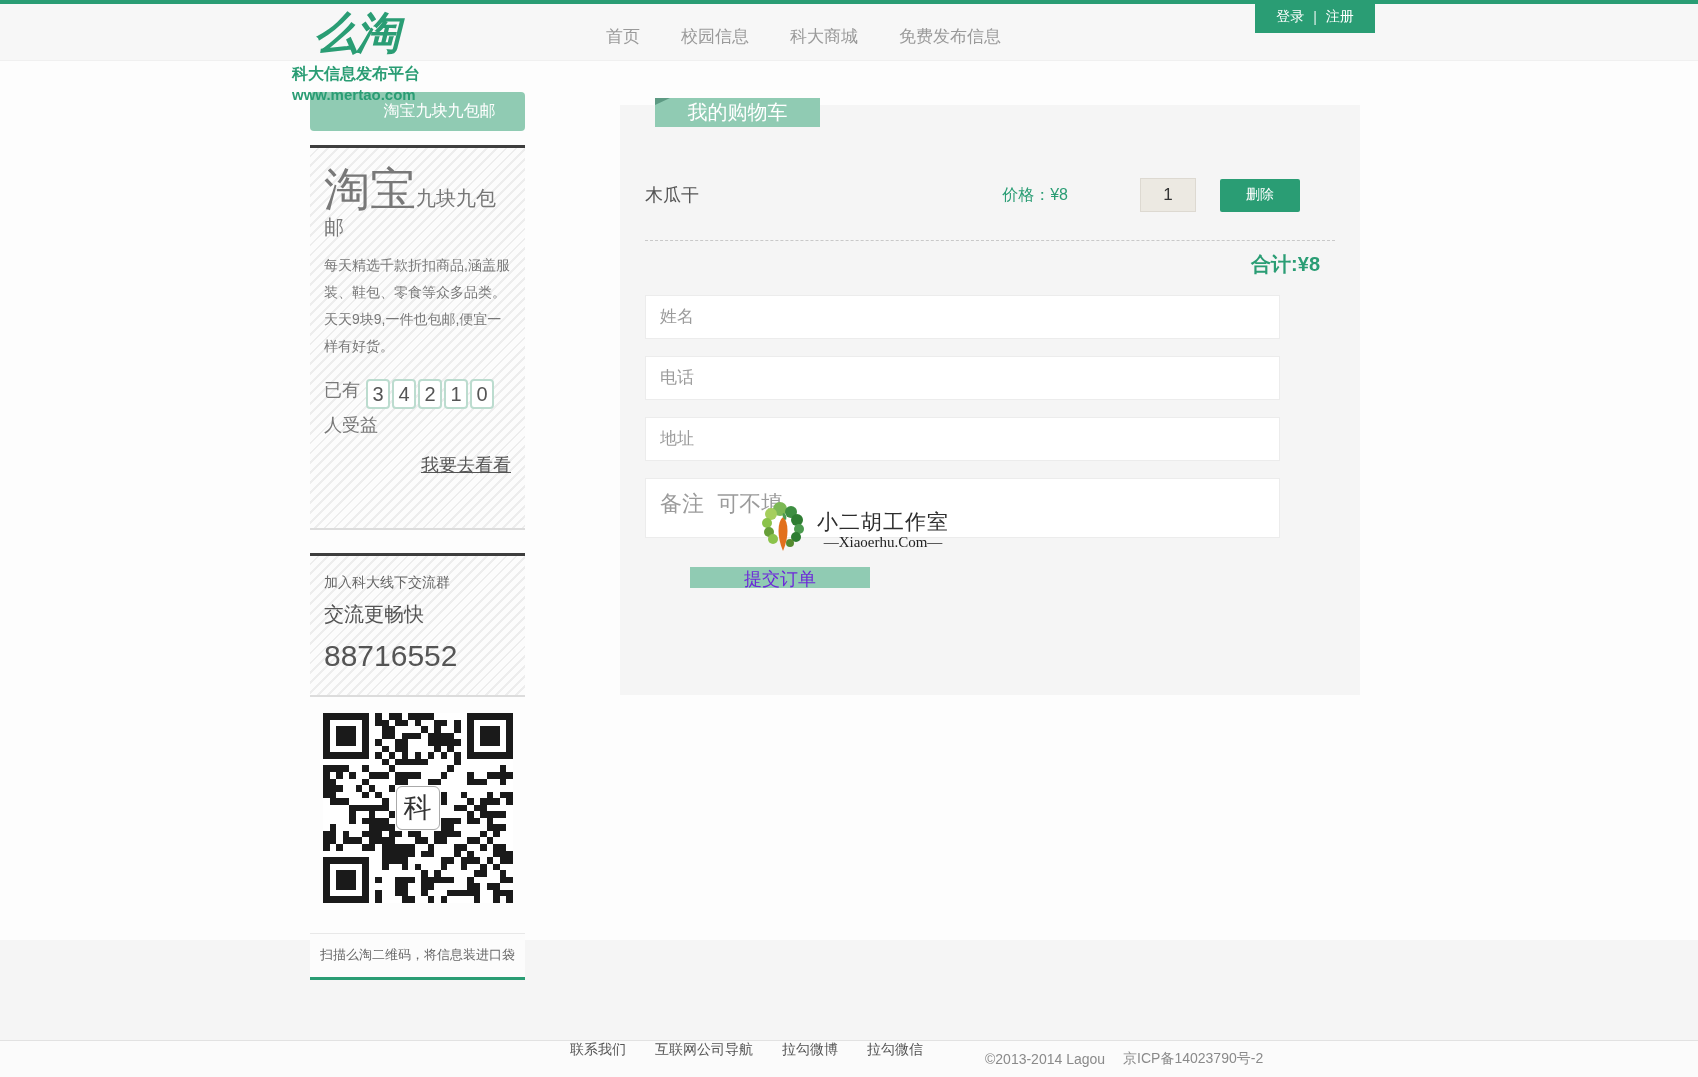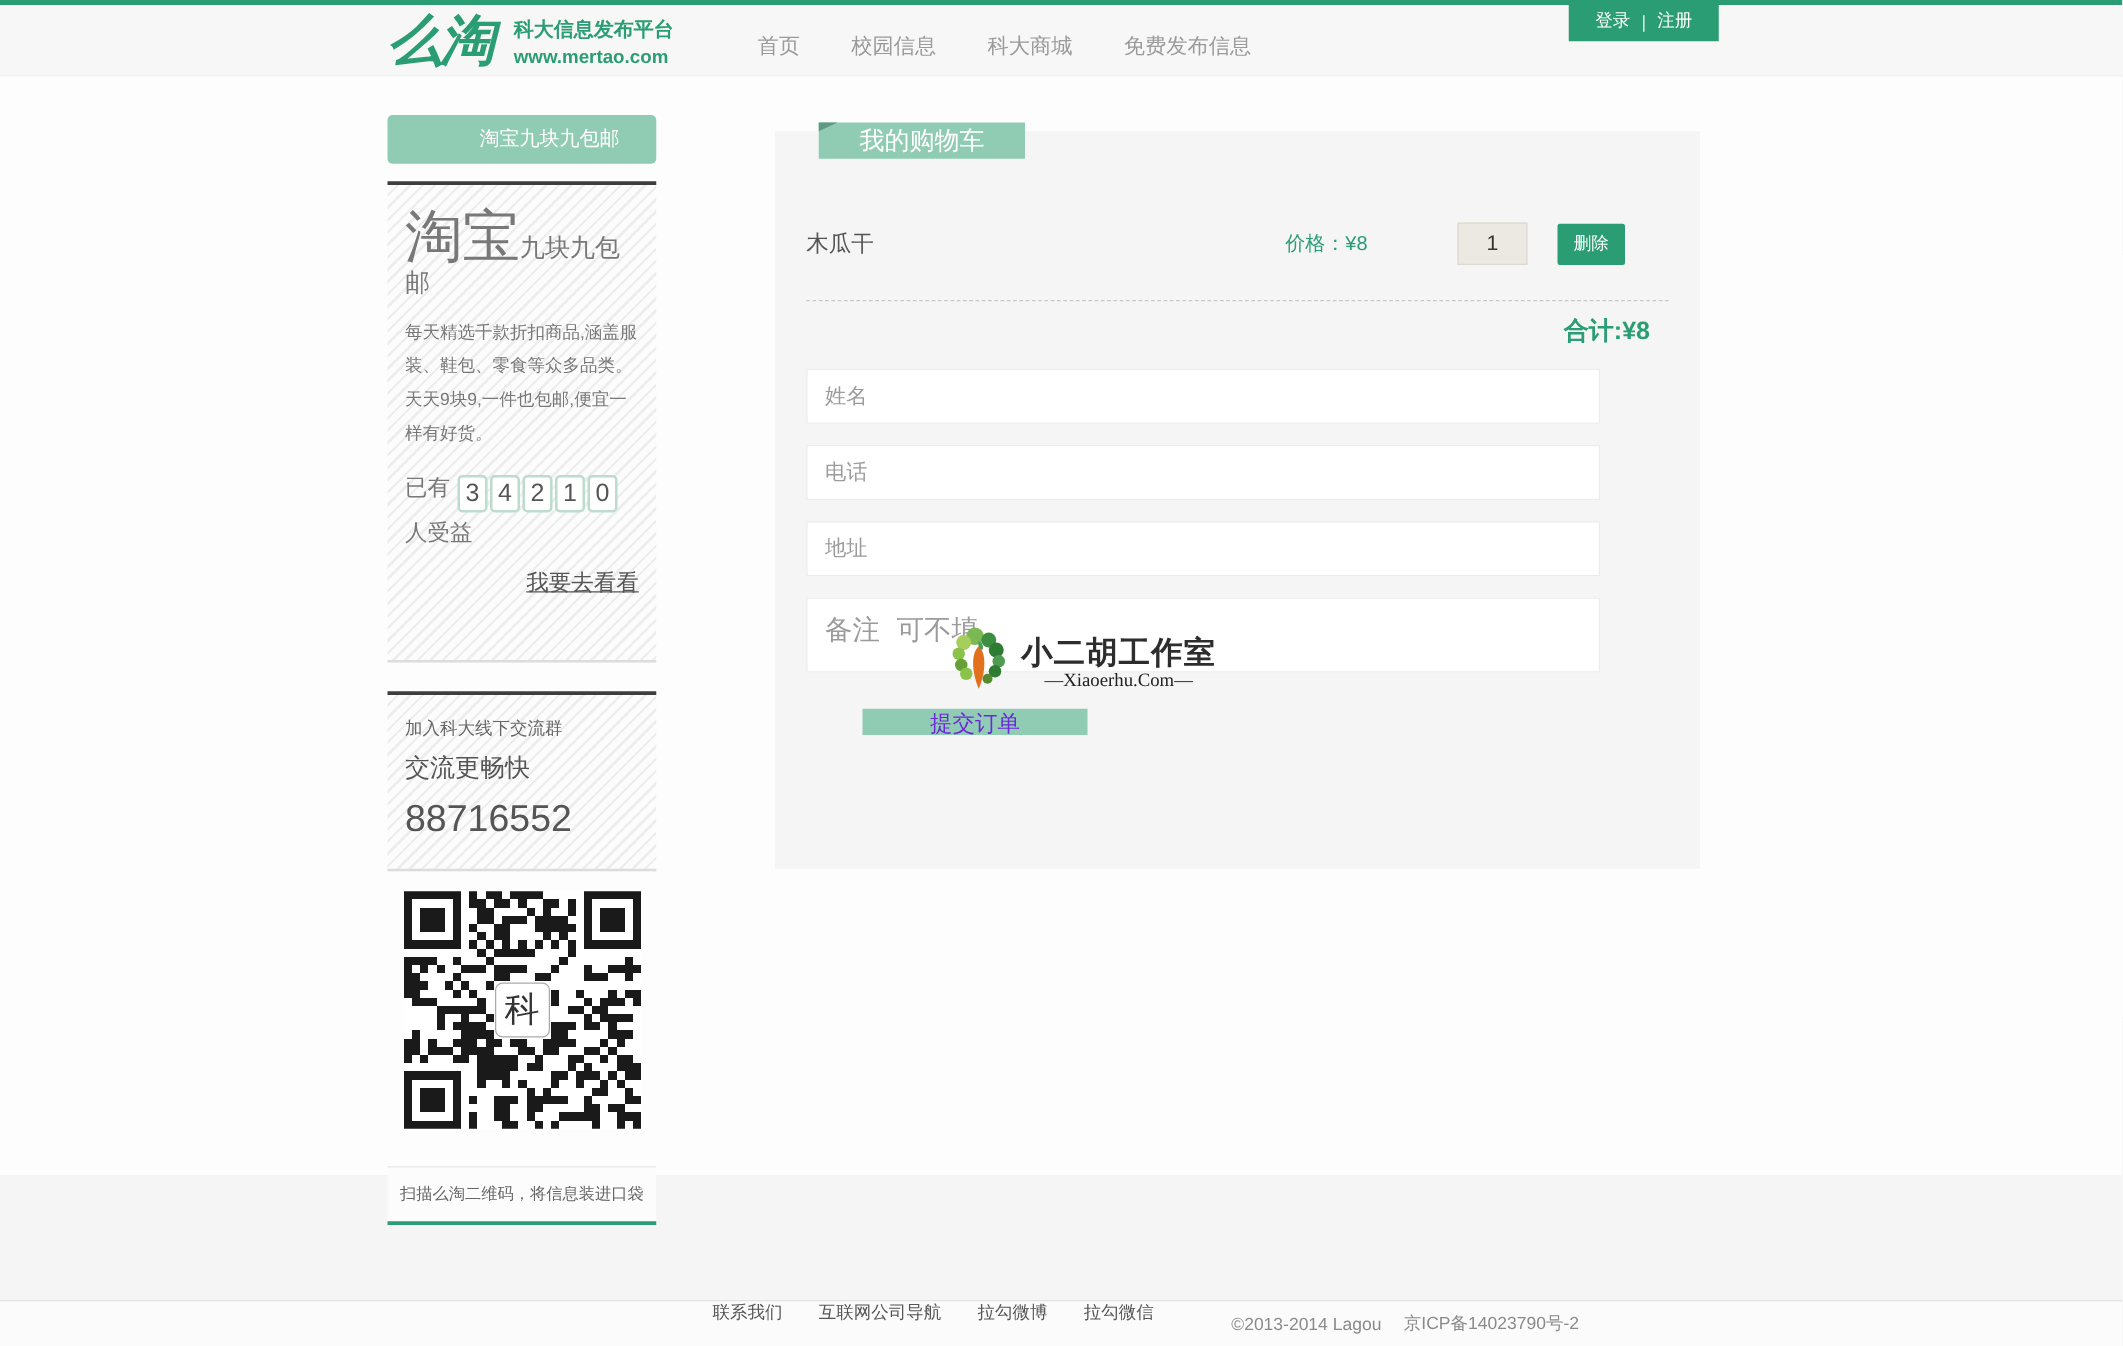--- a/index.html
+++ b/index.html
@@ -3,21 +3,21 @@
 <meta charset="utf-8">
 <style>
   * { margin:0; padding:0; box-sizing:border-box; }
   html,body { font-family:"Liberation Sans","DejaVu Sans",sans-serif; background:#f5f5f5; }
   .page { position:relative; width:1698px; height:1077px; overflow:hidden; background:#f5f5f5; }
 
   
   .content-bg { position:absolute; left:0; top:61px; width:100%; height:879px; background:#fdfdfd; }
   .topbar { position:absolute; left:0; top:0; width:100%; height:4px; background:#2a9d74; z-index:5; }
   .header { position:absolute; left:0; top:4px; width:100%; height:57px; background:#f7f7f7; border-bottom:1px solid #f0f0f0; z-index:4; }
-  .logo { position:absolute; left:310px; top:6px; display:flex; align-items:center; gap:17px; }
+  .logo { position:absolute; left:292px; top:6px; display:flex; align-items:center; gap:4px;flex-direction:column; }
   .logo-main { font-size:44px; font-weight:bold; font-style:italic; color:#2a9d74; line-height:46px; letter-spacing:-2px; }
   .logo-sub { display:flex; flex-direction:column; color:#2a9d74; font-weight:bold; line-height:1.3; padding-top:4px; }
   .logo-tagline { font-size:16px; }
   .logo-url { font-size:15px; }
   .nav { position:absolute; left:606px; top:4px; height:56px; display:flex; align-items:center; gap:41px; }
   .nav-item { font-size:17px; color:#9a9a9a; cursor:pointer; }
   .auth { position:absolute; left:1255px; top:0; width:120px; height:33px; background:#2a9d74; color:#fff;
           display:flex; align-items:center; justify-content:center; gap:9px; font-size:14px; z-index:6; }
   .auth span { cursor:pointer; }
   .auth .div { cursor:default; opacity:.85; }
@@ -54,36 +54,36 @@
   .main-panel { position:absolute; left:620px; top:105px; width:740px; height:590px; background:#f5f5f5; z-index:2; }
   .ribbon { position:absolute; left:35px; top:-7px; width:165px; height:29px; background:#90cbb3; color:#fff;
             font-size:20px; display:flex; align-items:center; justify-content:center; }
   .ribbon::before { content:""; position:absolute; left:0; top:0; width:0; height:0;
                     border-top:7px solid #5d9a83; border-right:15px solid transparent; }
   .cart-row { position:absolute; left:25px; right:60px; top:62px; height:56px; display:flex; align-items:center; }
   .item-name { flex:1; font-size:18px; color:#555; }
   .price { color:#2a9d74; font-size:16px; margin-right:72px; }
   .qty-input { width:56px; height:34px; background:#ece9e2; border:1px solid #ddd9d1; text-align:center;
                font-size:17px; color:#333; margin-right:24px; outline:none; }
-  .delete-btn { width:54px; height:33px; background:#2a9d74; color:#fff; border:none; font-size:14px;
+  .delete-btn { width:80px; height:33px; background:#2a9d74; color:#fff; border:none; font-size:14px;
                 border-radius:2px; cursor:pointer; }
   .dashed { position:absolute; left:25px; right:25px; top:135px; border-top:1px dashed #c9c9c9; }
   .total { position:absolute; right:40px; top:146px; font-size:20px; font-weight:bold; color:#2a9d74; }
   .form { position:absolute; left:25px; top:190px; width:635px; }
   .form input { display:block; width:635px; height:44px; border:1px solid #ececec; background:#fff;
                 padding:0 14px; font-size:17px; color:#333; margin-bottom:17px; outline:none; }
   .form textarea { display:block; width:635px; height:60px; border:1px solid #ececec; background:#fff;
                    padding:10px 14px; font-size:22px; color:#1d4ed8; resize:none; outline:none; }
   input::placeholder, textarea::placeholder { color:#9b9b9b; }
   .submit-btn { position:absolute; left:70px; top:462px; width:180px; height:21px; background:#90cbb3;
                 border:none; color:#6d28d9; font-size:18px; cursor:pointer; }
   .watermark { position:absolute; left:140px; top:396px; display:flex; align-items:center; gap:5px;
                pointer-events:none; z-index:3; }
   .wm-text { display:flex; flex-direction:column; align-items:center; }
-  .wm-title { font-size:25px; font-weight:bold; color:#2d2d2d; letter-spacing:1px; line-height:1.2; }
+  .wm-title { font-size:21px; font-weight:normal; color:#2d2d2d; letter-spacing:1px; line-height:1.2; }
   .wm-sub { font-size:15px; color:#222; font-family:"Liberation Serif","DejaVu Serif",serif; }
 
   
   .footer { position:absolute; left:0; top:1040px; width:100%; height:37px; background:#fbfbfb;
             border-top:1px solid #e2e2e2; z-index:4; }
   .footer-links { position:absolute; left:570px; top:0; height:36px; display:flex; align-items:flex-start; gap:29px; }
   .footer-link { font-size:14px; color:#555; cursor:pointer; }
   .footer-copy { position:absolute; left:985px; top:0; height:36px; display:flex; align-items:center; gap:18px;
                  font-size:14px; color:#8a8a8a; }
 </style>

